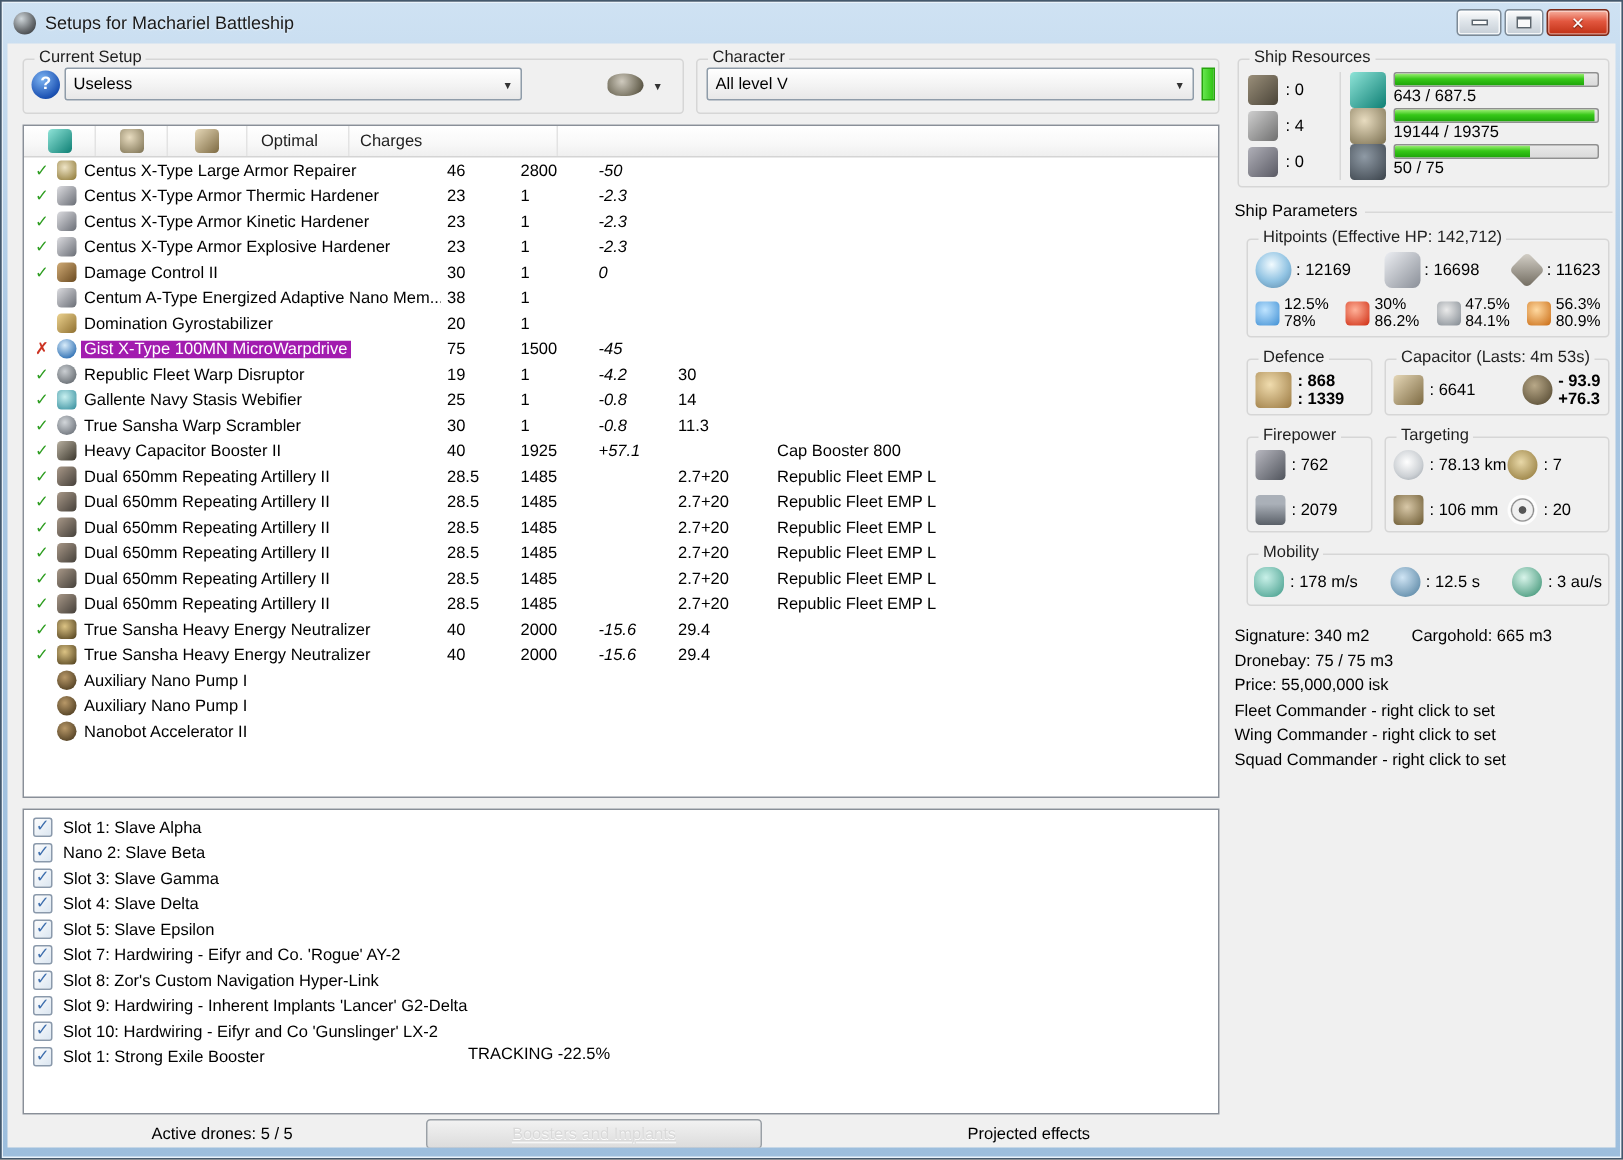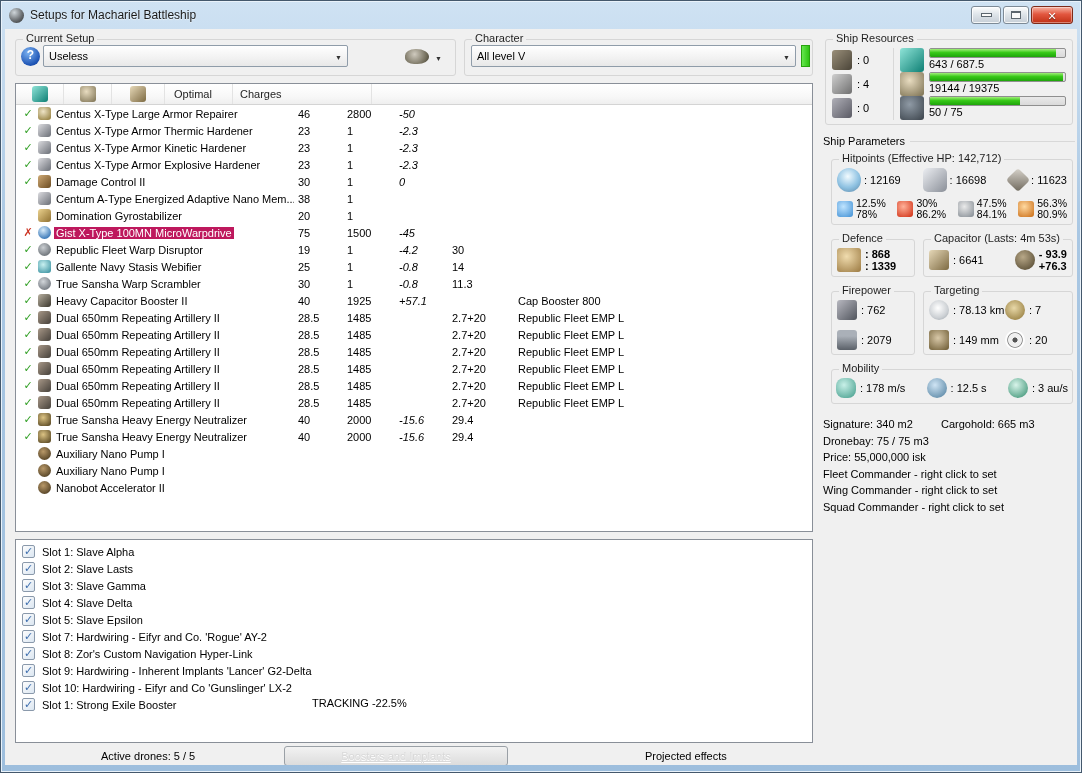--- a/index.html
+++ b/index.html
@@ -53,21 +53,21 @@
   .h-opt{width:68px;padding-left:9px;}
   .h-chg{width:139px;padding-left:7px;}
   .h-rest{flex:1;border-right:none !important;}
   .mrow{display:flex;align-items:center;height:17px;font-size:11px;color:#000;padding-left:4px;}
   .mstat{width:16px;text-align:center;font-size:11px;}
   .mstat.ok::after{content:"✓";color:#2f9e22;font-weight:bold;}
   .mstat.err::after{content:"✗";color:#cc3322;font-weight:bold;}
   .micon{width:13px;height:13px;margin:0 3px 0 2px;border-radius:3px;flex:none;}
   .mname{width:240px;white-space:nowrap;overflow:hidden;}
   .mname-t{padding:0 2px;}
-  .mname-t.hl{background:#be185d;color:#fff;}
+  .mname-t.hl{background:#a21caf;color:#fff;}
   .mc{white-space:nowrap;overflow:hidden;flex:none;}
   .mc-cpu{width:48px;padding-left:4px;}
   .mc-pg{width:48px;padding-left:5px;}
   .mc-cap{width:53px;padding-left:9px;font-style:italic;}
   .mc-opt{width:68px;padding-left:9px;}
   .mc-chg{width:139px;padding-left:7px;}
   
   .mi-rep{background:radial-gradient(circle at 40% 35%,#eee4c6,#8a7430);}
   .mi-hard{background:linear-gradient(135deg,#dcdce0,#6a6e76);}
   .mi-dc{background:linear-gradient(135deg,#d0ab76,#6a4a20);}
@@ -444,21 +444,21 @@
     </div>
 
     <div class="implants">
       <div id="implant-rows">
           <div class="irow">
             <span class="cb checked"></span>
             <span class="">Slot 1: Slave Alpha</span>
           </div>
           <div class="irow">
             <span class="cb checked"></span>
-            <span class="">Slot 2: Slave Lasts</span>
+            <span class="">Nano 2: Slave Beta</span>
           </div>
           <div class="irow">
             <span class="cb checked"></span>
             <span class="">Slot 3: Slave Gamma</span>
           </div>
           <div class="irow">
             <span class="cb checked"></span>
             <span class="">Slot 4: Slave Delta</span>
           </div>
           <div class="irow">
@@ -622,21 +622,21 @@
           <span class="inline-item">
               <span class="ic sz20 i-range"></span>
               <span>: 78.13 km</span>
             </span>
           <span class="inline-item">
               <span class="ic sz20 i-sensor"></span>
               <span>: 7</span>
             </span>
           <span class="inline-item">
               <span class="ic sz20 i-scanres"></span>
-              <span>: 149 mm</span>
+              <span>: 106 mm</span>
             </span>
           <span class="inline-item">
               <span class="ic sz20 i-lock"></span>
               <span>: 20</span>
             </span>
         </div>
       </div>
 
       <div class="group g-mob">
         <span class="glabel">Mobility</span>

